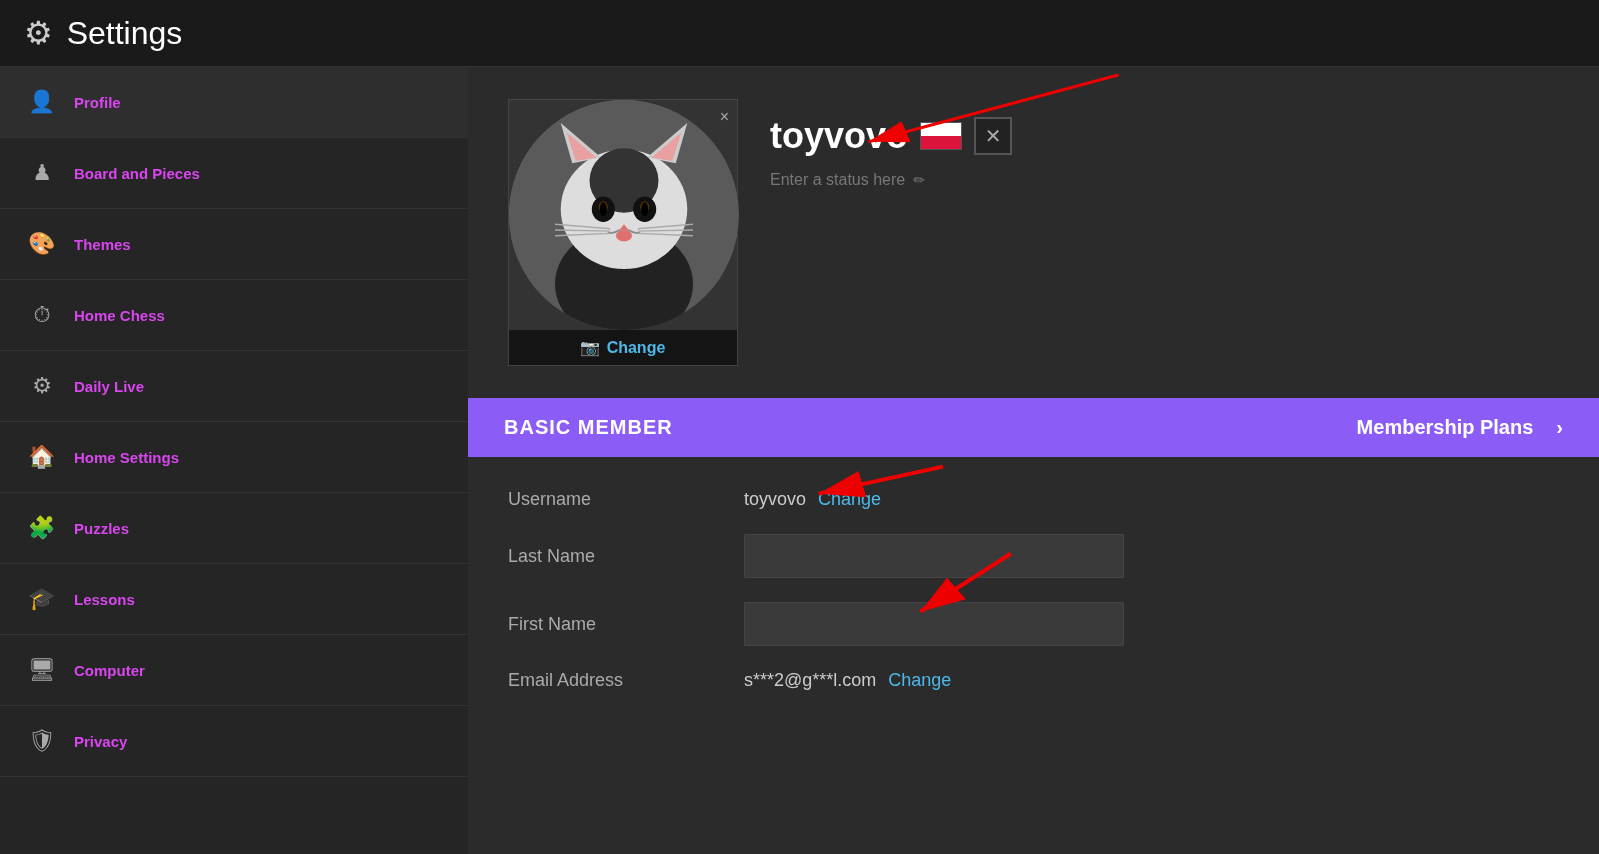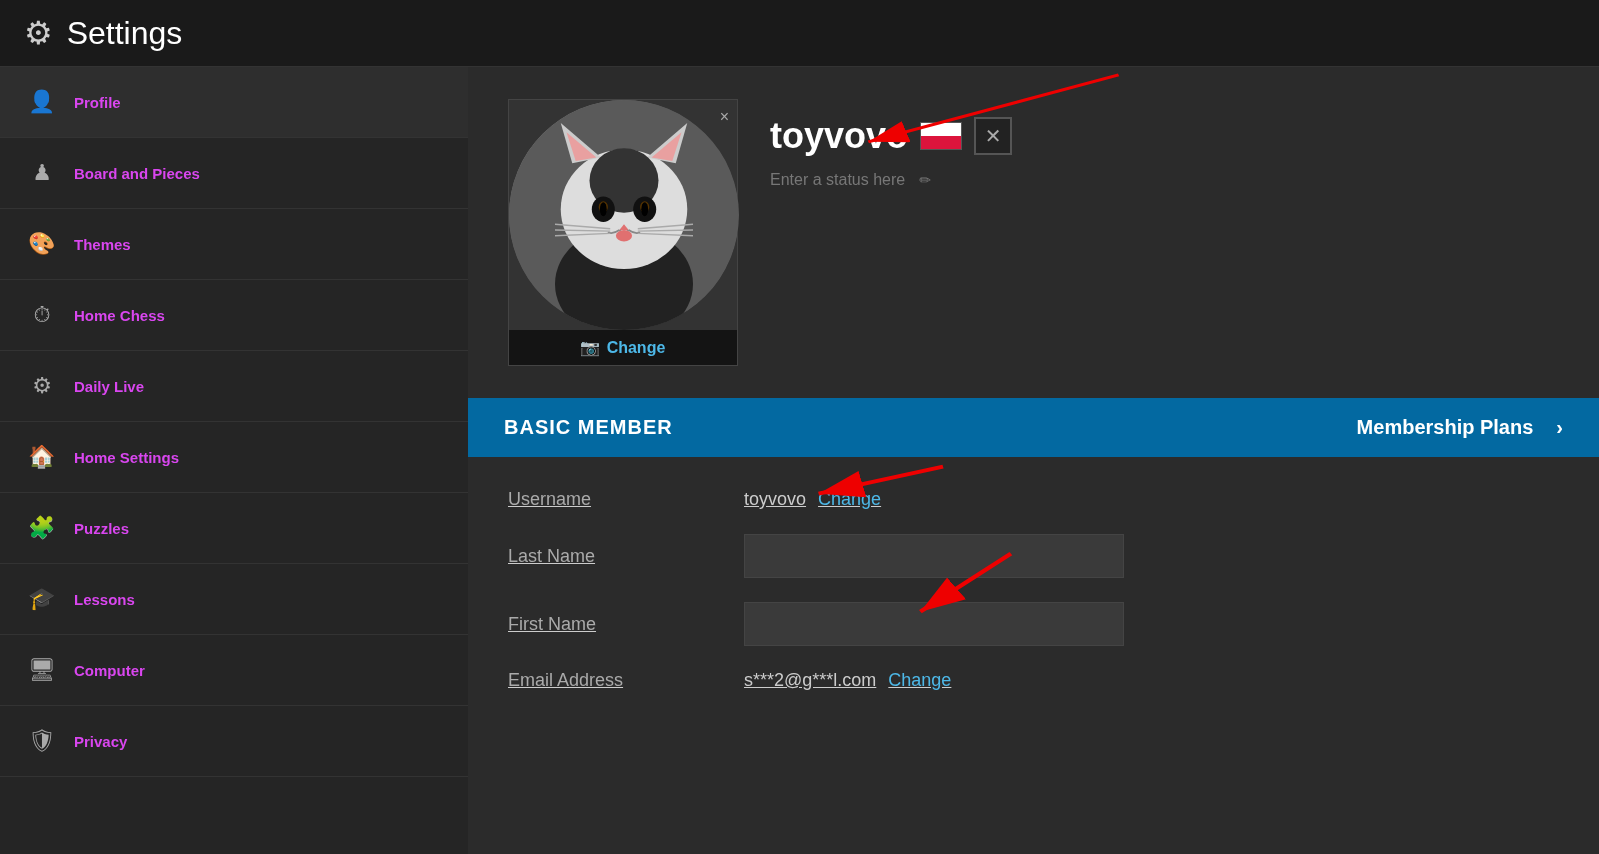--- a/index.html
+++ b/index.html
@@ -158,27 +158,27 @@
       justify-content: center;
       font-size: 20px;
       color: #aaa;
       cursor: pointer;
     }
     .status-text {
       font-size: 16px;
       color: #777;
       display: flex;
       align-items: center;
-      gap: 14px;
+      gap: 8px;
       cursor: pointer;
     }
 
     
     .member-banner {
-      background: #0369a1;
+      background: #8b5cf6;
       display: flex;
       align-items: center;
       justify-content: space-between;
       padding: 18px 36px;
       margin: 0;
     }
     .member-label {
       font-size: 20px;
       font-weight: 800;
       color: #fff;
@@ -190,21 +190,20 @@
       color: #fff;
       cursor: pointer;
       display: flex;
       align-items: center;
       gap: 23px;
     }
 
     
     .form-section {
       padding: 32px 40px;
-      text-decoration: underline;
     }
     .form-row {
       display: flex;
       align-items: center;
       margin-bottom: 24px;
       gap: 16px;
     }
     .form-label {
       width: 220px;
       font-size: 18px;

